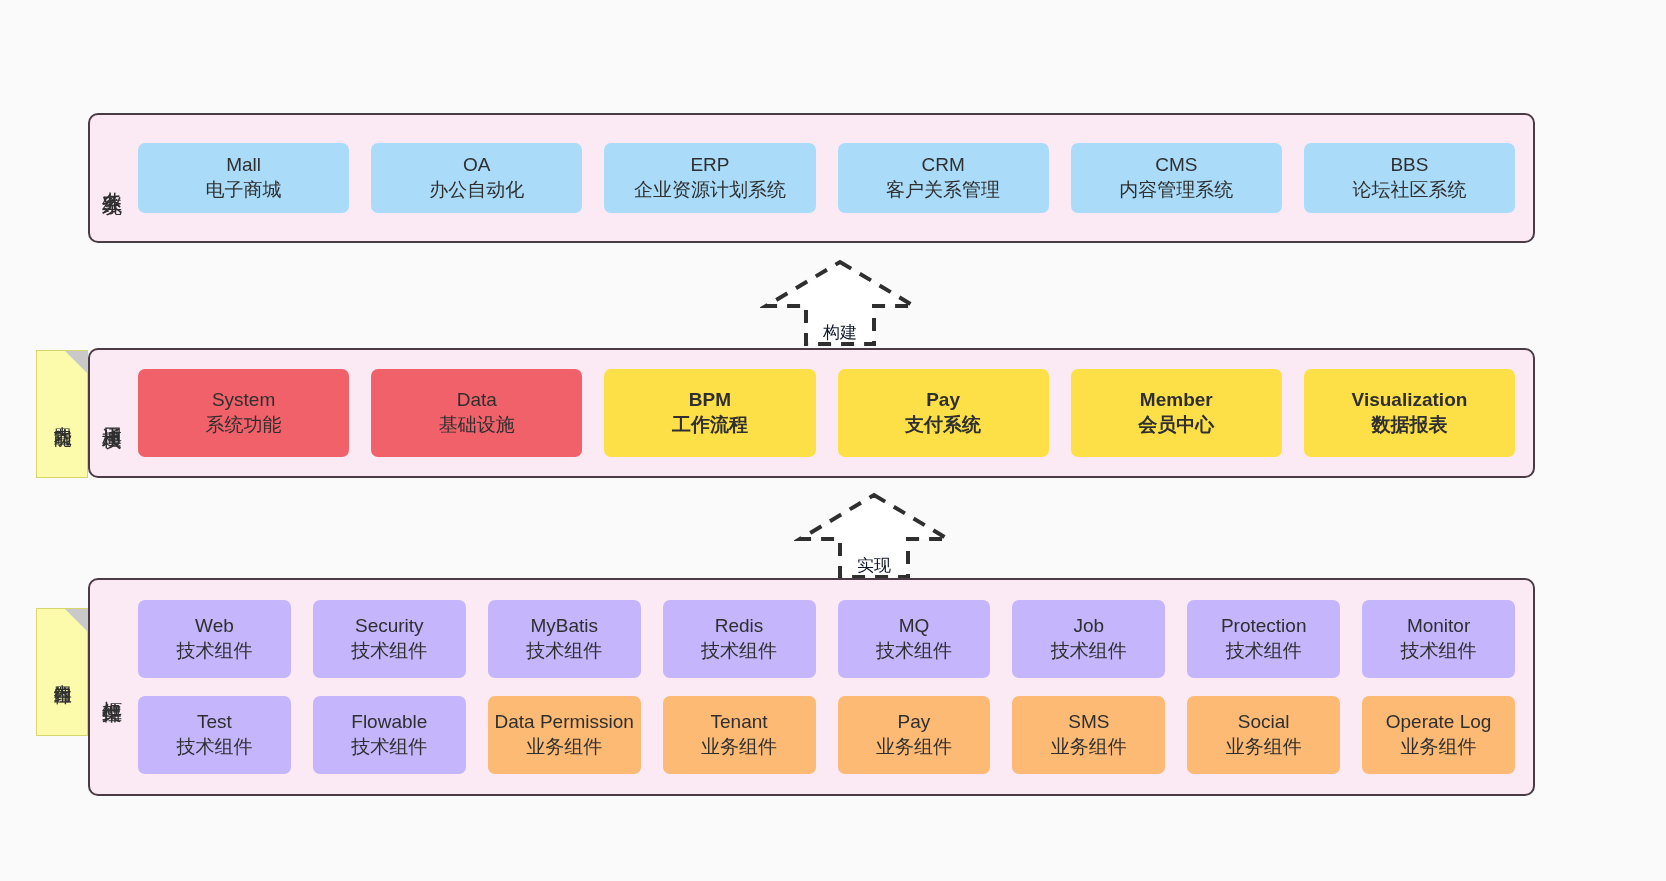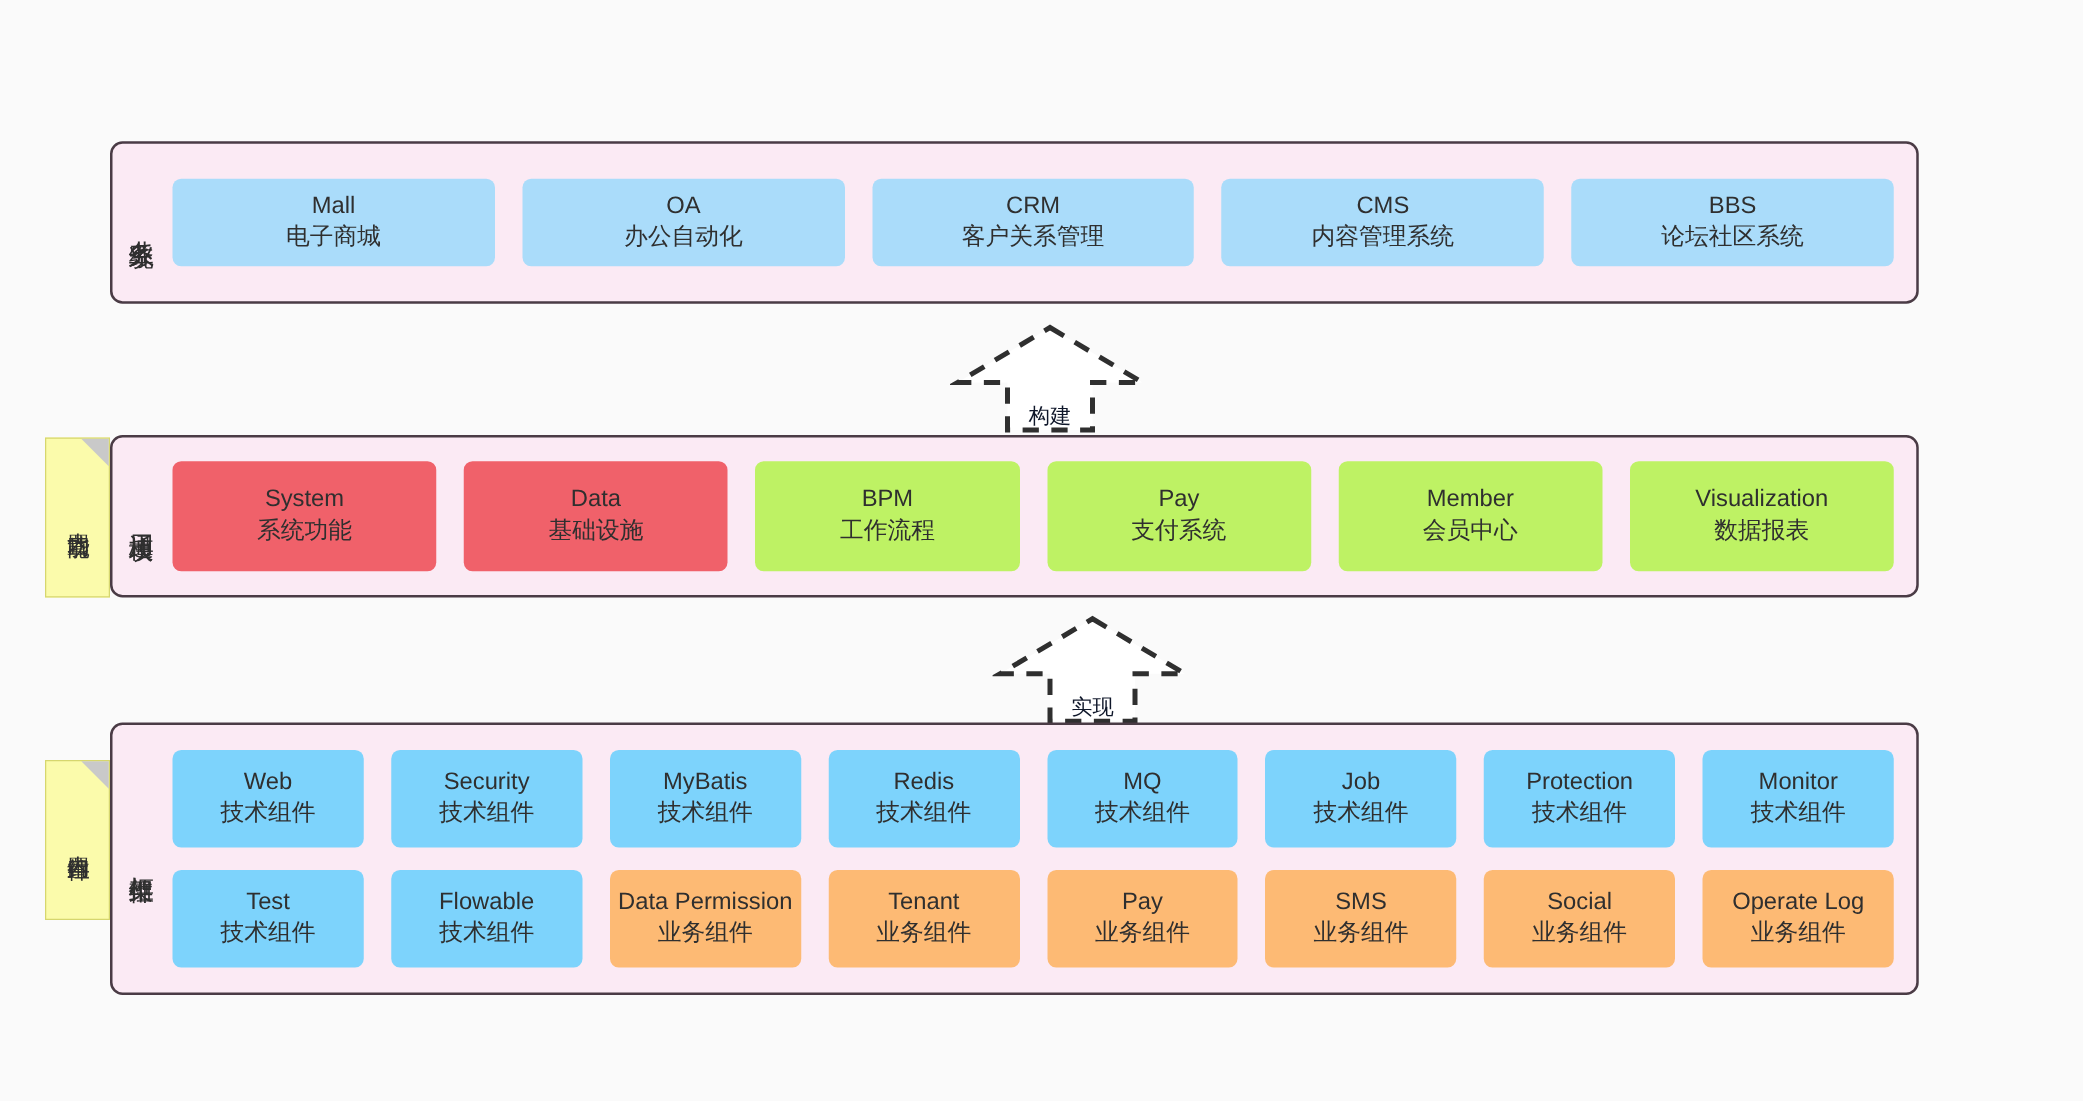--- a/index.html
+++ b/index.html
@@ -76,22 +76,22 @@
     color: #2f2f2f;
     box-sizing: border-box;
     padding: 4px 6px;
   }
   .cell .en { display: block; }
   .cell .cn { display: block; }
 
   
   .c-blue       { background: #aadcfa; }
   .c-red        { background: #f0616a; }
-  .c-pink       { background: #bef264; }
-  .c-green      { background: #7dd3fc; }
+  .c-pink       { background: #fde047; font-weight: bold; }
+  .c-green      { background: #c4b5fd; }
   .c-lightgreen { background: #fdba74; }
 
   
   #layer-business  { left: 88px;  top: 113px; width: 1447px; height: 130px; }
   #layer-business .row { height: 70px; }
 
   #layer-modules   { left: 88px;  top: 348px; width: 1447px; height: 130px; }
   #layer-modules .row { height: 88px; }
 
   #layer-framework { left: 88px;  top: 578px; width: 1447px; height: 218px; }
@@ -164,20 +164,24 @@
       <div class="row">
         <div class="cell c-blue">
           <span class="en">Mall</span>
           <span class="cn">电子商城</span>
         </div>
         <div class="cell c-blue">
           <span class="en">OA</span>
           <span class="cn">办公自动化</span>
         </div>
         <div class="cell c-blue">
+          <span class="en">ERP</span>
+          <span class="cn">企业资源计划系统</span>
+        </div>
+        <div class="cell c-blue">
           <span class="en">CRM</span>
           <span class="cn">客户关系管理</span>
         </div>
         <div class="cell c-blue">
           <span class="en">CMS</span>
           <span class="cn">内容管理系统</span>
         </div>
         <div class="cell c-blue">
           <span class="en">BBS</span>
           <span class="cn">论坛社区系统</span>

